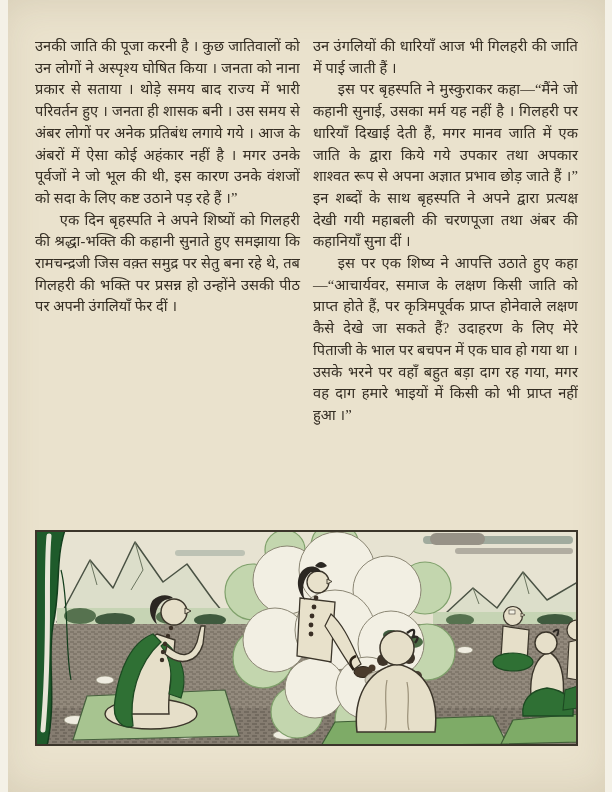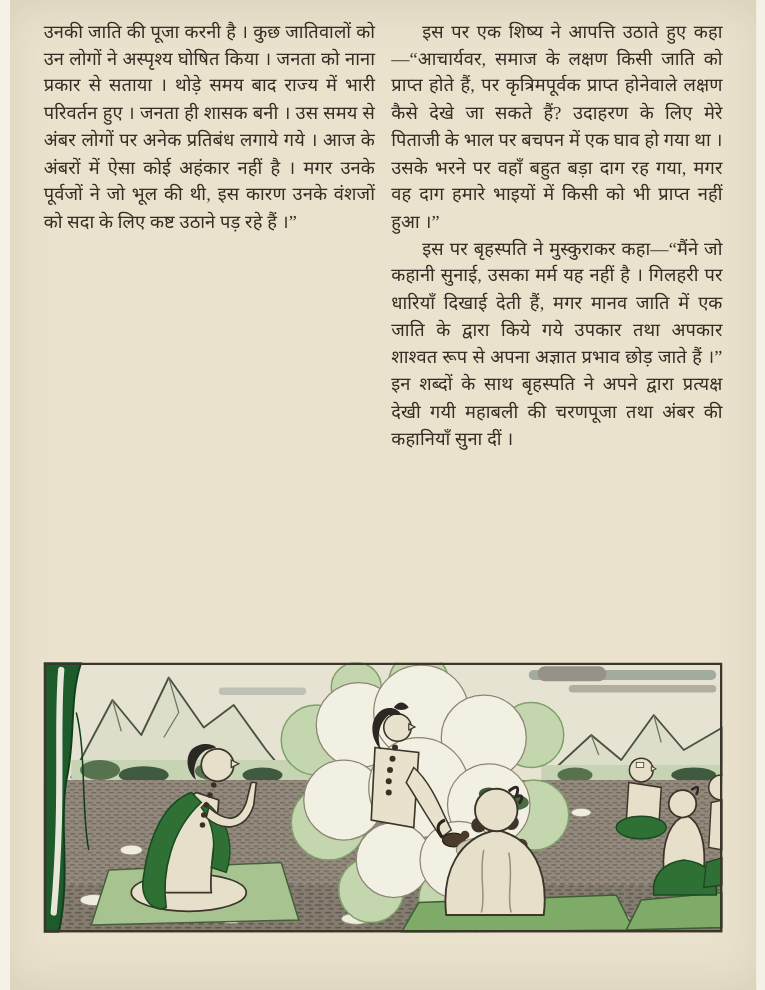--- a/index.html
+++ b/index.html
@@ -12,21 +12,21 @@
   }
   .scan-page{
     position:absolute;left:0;top:0;width:612px;height:792px;
     background:#eae2cd;
     box-shadow:inset 0 0 40px rgba(120,105,70,.18);
   }
   .edge-strip{position:absolute;top:0;bottom:0;background:#f4f1e7;}
   .edge-left{left:0;width:8px;}
   .edge-right{right:0;width:7px;}
   .text-columns{
-    position:absolute;left:35px;top:16px;width:543px;height:506px;
+    position:absolute;left:35px;top:36px;width:543px;height:506px;
     display:flex;gap:13px;justify-content:space-between;
   }
   .col{
     flex:1 1 0;
     color:#342d23;
     font-size:14.6px;
     line-height:21.7px;
     text-align:justify;
     letter-spacing:.1px;
   }
@@ -40,24 +40,26 @@
 </head>
 <body>
 
 <div class="scan-page">
   <div class="edge-strip edge-left"></div>
   <div class="edge-strip edge-right"></div>
 
   <div class="text-columns">
     <div class="col">
       <p>उनकी जाति की पूजा करनी है । कुछ जातिवालों को उन लोगों ने अस्पृश्य घोषित किया । जनता को नाना प्रकार से सताया । थोड़े समय बाद राज्य में भारी परिवर्तन हुए । जनता ही शासक बनी । उस समय से अंबर लोगों पर अनेक प्रतिबंध लगाये गये । आज के अंबरों में ऐसा कोई अहंकार नहीं है । मगर उनके पूर्वजों ने जो भूल की थी, इस कारण उनके वंशजों को सदा के लिए कष्ट उठाने पड़ रहे हैं ।”</p>
+      <p class="indent">एक दिन बृहस्पति ने अपने शिष्यों को गिलहरी की श्रद्धा-भक्ति की कहानी सुनाते हुए समझाया कि रामचन्द्रजी जिस वक़्त समुद्र पर सेतु बना रहे थे, तब गिलहरी की भक्ति पर प्रसन्न हो उन्होंने उसकी पीठ पर अपनी उंगलियाँ फेर दीं ।</p>
     </div>
     <div class="col">
+      <p>उन उंगलियों की धारियाँ आज भी गिलहरी की जाति में पाई जाती हैं ।</p>
+      <p class="indent">इस पर बृहस्पति ने मुस्कुराकर कहा—“मैंने जो कहानी सुनाई, उसका मर्म यह नहीं है । गिलहरी पर धारियाँ दिखाई देती हैं, मगर मानव जाति में एक जाति के द्वारा किये गये उपकार तथा अपकार शाश्वत रूप से अपना अज्ञात प्रभाव छोड़ जाते हैं ।” इन शब्दों के साथ बृहस्पति ने अपने द्वारा प्रत्यक्ष देखी गयी महाबली की चरणपूजा तथा अंबर की कहानियाँ सुना दीं ।</p>
       <p class="indent">इस पर एक शिष्य ने आपत्ति उठाते हुए कहा—“आचार्यवर, समाज के लक्षण किसी जाति को प्राप्त होते हैं, पर कृत्रिमपूर्वक प्राप्त होनेवाले लक्षण कैसे देखे जा सकते हैं? उदाहरण के लिए मेरे पिताजी के भाल पर बचपन में एक घाव हो गया था । उसके भरने पर वहाँ बहुत बड़ा दाग रह गया, मगर वह दाग हमारे भाइयों में किसी को भी प्राप्त नहीं हुआ ।”</p>
-      <p class="indent">इस पर बृहस्पति ने मुस्कुराकर कहा—“मैंने जो कहानी सुनाई, उसका मर्म यह नहीं है । गिलहरी पर धारियाँ दिखाई देती हैं, मगर मानव जाति में एक जाति के द्वारा किये गये उपकार तथा अपकार शाश्वत रूप से अपना अज्ञात प्रभाव छोड़ जाते हैं ।” इन शब्दों के साथ बृहस्पति ने अपने द्वारा प्रत्यक्ष देखी गयी महाबली की चरणपूजा तथा अंबर की कहानियाँ सुना दीं ।</p>
     </div>
   </div>
 
   <figure class="illustration" title="Sage Brihaspati seated on a mat points while narrating; a cloud-vision shows Rama stroking the squirrel among monkeys at the sea-bridge; shaven-headed disciples in green dhotis sit on mats listening; mountains and a dark green tree frame the scene.">
     <svg viewBox="0 0 543 216" xmlns="http://www.w3.org/2000/svg">
       <defs>
         <pattern id="hatch" width="7" height="5" patternUnits="userSpaceOnUse">
           <rect width="7" height="5" fill="#938a7d"></rect>
           <path d="M0,2 h4 M3,4 h4" stroke="#6f675b" stroke-width="1"></path>
         </pattern>

